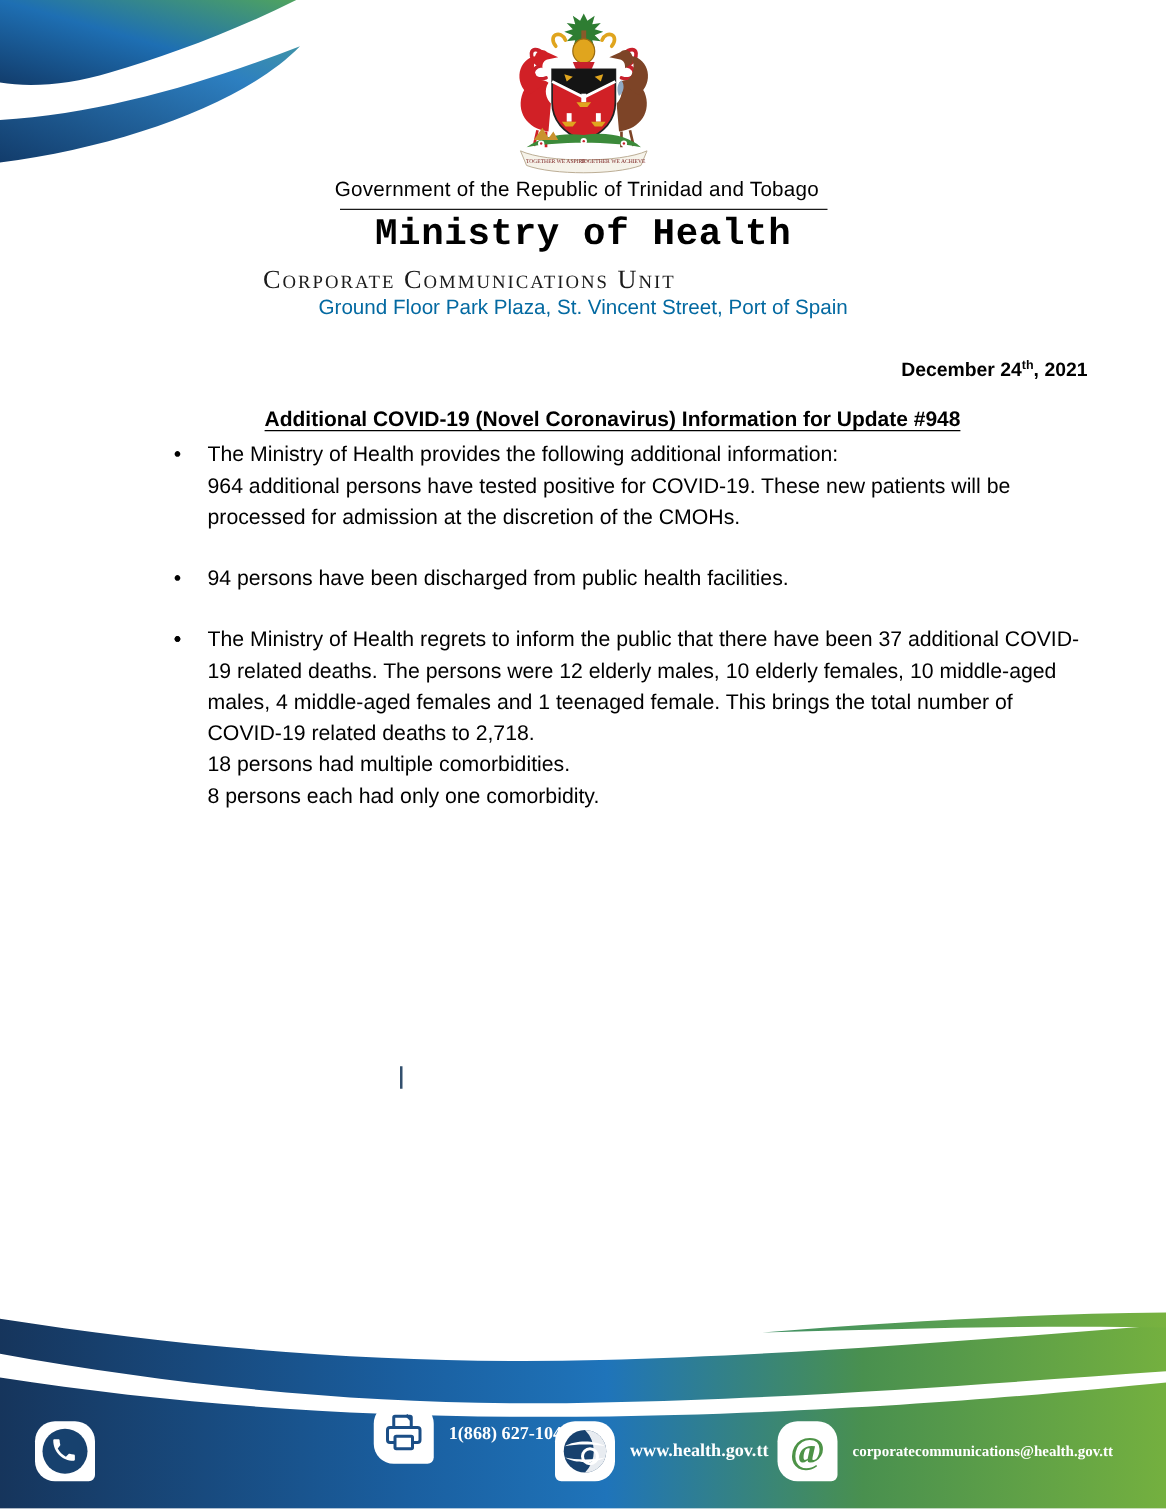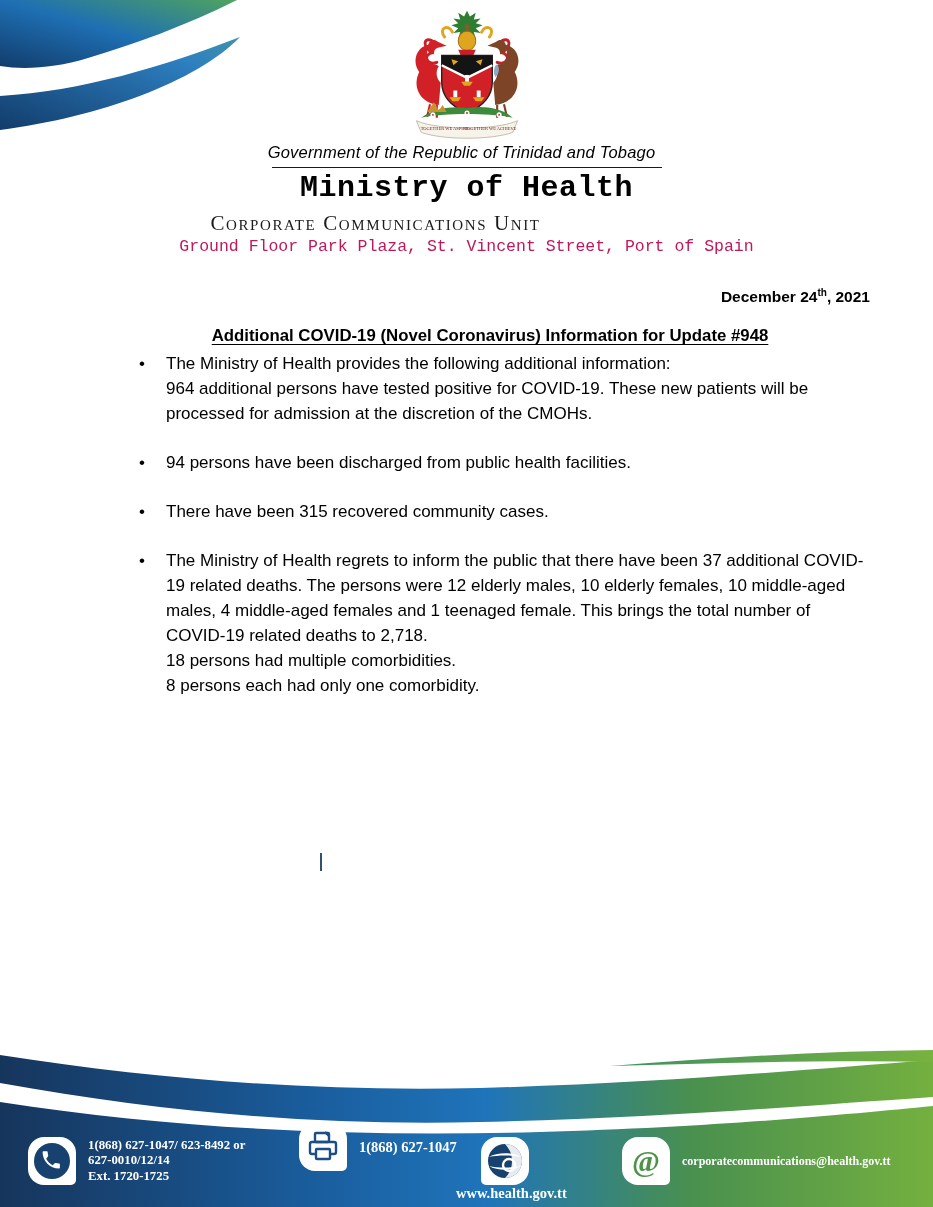--- a/index.html
+++ b/index.html
@@ -7,28 +7,28 @@
     position:relative;width:933px;height:1207px;margin:0 auto;
     background:#ffffff;overflow:hidden;
     font-family:"Liberation Sans",sans-serif;color:#000;
   }
   svg{display:block;}
   
   .top-wave{position:absolute;top:0;left:0;width:933px;height:200px;pointer-events:none;}
   
   .header{position:absolute;top:0;left:0;width:933px;text-align:center;}
   .emblem{position:absolute;top:6px;left:50%;transform:translateX(-50%);width:146px;height:134px;}
-  .gov-line{position:absolute;top:143px;left:0;width:923px;font-size:16.5px;letter-spacing:.2px;font-style:italic;}
+  .gov-line{position:absolute;top:143px;left:0;width:923px;font-size:16.5px;letter-spacing:.2px;}
   .header-rule{position:absolute;top:167px;left:272px;width:390px;border-top:1.6px solid #1a1a1a;}
   .ministry{position:absolute;top:171px;left:0;width:933px;
     font-family:Liberation Mono, monospace;font-weight:bold;font-size:30px;letter-spacing:.5px;}
   .unit{position:absolute;top:211px;left:0;width:751px;
     font-family:"Liberation Serif",serif;font-variant:small-caps;font-size:21px;letter-spacing:1.6px;color:#1b1b1b;}
   .address{position:absolute;top:237px;left:0;width:933px;
-    font-family:Liberation Mono, monospace;font-size:16.5px;color:#be185d;}
+    font-family:Liberation Sans, sans-serif;font-size:16.5px;color:#0369a1;}
   
   .date-line{position:absolute;top:287px;right:63px;font-size:15.5px;font-weight:bold;}
   .date-line sup{font-size:10px;vertical-align:super;}
   .doc-title{position:absolute;top:326px;left:100px;width:780px;text-align:center;
     font-size:16.8px;font-weight:bold;text-decoration:underline;text-underline-offset:3px;}
   ul.bullets{position:absolute;top:351px;left:166px;width:702px;margin:0;padding:0;list-style:none;}
   ul.bullets li{position:relative;margin:0 0 24px 0;font-size:17px;line-height:25px;}
   ul.bullets li::before{content:"•";position:absolute;left:-27px;top:0;font-size:17px;}
   .text-caret{position:absolute;left:320px;top:853px;width:2px;height:18px;background:#33506e;}
   
@@ -147,21 +147,20 @@
 
   <ul class="bullets">
     <li>
       <div>The Ministry of Health provides the following additional information:</div>
       <div>964 additional persons have tested positive for COVID-19. These new patients will be processed for admission at the discretion of the CMOHs.</div>
     </li>
     <li>
       <div>94 persons have been discharged from public health facilities.</div>
     </li>
     <li>
-      <div>There have been 315 recovered community cases.</div>
     </li>
     <li>
       <div>The Ministry of Health regrets to inform the public that there have been 37 additional COVID-19 related deaths. The persons were 12 elderly males, 10 elderly females, 10 middle-aged males, 4 middle-aged females and 1 teenaged female. This brings the total number of COVID-19 related deaths to 2,718.</div>
       <div>18 persons had multiple comorbidities.</div>
       <div>8 persons each had only one comorbidity.</div>
     </li>
   </ul>
 
   <div class="text-caret"></div>
 
@@ -189,40 +188,35 @@
 
   <div class="footer">
 
     <div class="contact" style="left:28px;top:97px;">
       <div class="blob br">
         <svg width="40" height="40" viewBox="0 0 40 40">
           <circle cx="20" cy="20" r="18" fill="#17416e"></circle>
           <path d="M14.2 17.8c1.4 2.8 3.7 5.1 6.5 6.5l2-2c.3-.3.7-.4 1-.3 1 .3 2.1.5 3.2.5 .5 0 1 .4 1 1v3.1c0 .5-.4 1-1 1 -9 0-16.3-7.3-16.3-16.3 0-.6.4-1 1-1h3.1c.6 0 1 .4 1 1 0 1.1.2 2.2.5 3.2 .1.3 0 .7-.3 1l-1.7 2.3z" fill="#ffffff"></path>
         </svg>
       </div>
-      <div class="c-text small">
-        <div>1(868) 627-1047/ 623-8492 or</div>
-        <div>627-0010/12/14</div>
-        <div>Ext. 1720-1725</div>
-      </div>
     </div>
 
     <div class="contact" style="left:268px;top:83px;padding-left:31px;">
       <div class="blob br">
         <svg width="38" height="38" viewBox="0 0 38 38" fill="none" stroke="#1b4e86" stroke-width="2.4">
           <rect x="11" y="5" width="14" height="9" rx="1"></rect>
           <path d="M25 8 l-4 -4"></path>
           <rect x="6" y="14" width="26" height="12" rx="2"></rect>
           <rect x="12" y="21" width="14" height="10" rx="1" fill="#fff"></rect>
         </svg>
       </div>
       <div class="c-text big">1(868) 627-1047</div>
     </div>
 
-    <div class="contact" style="left:444px;top:97px;flex-direction:column;">
+    <div class="contact" style="left:444px;top:97px;">
       <div class="blob bl">
         <svg width="40" height="40" viewBox="0 0 40 40">
           <circle cx="20" cy="20" r="17" fill="#17416e"></circle>
           <path d="M20 3 a17 17 0 0 1 0 34 a24 24 0 0 0 0 -34 z" fill="#ffffff" opacity="0.9"></path>
           <path d="M4 16 c8 -5 24 -5 32 0 c-8 -2 -24 -2 -32 0 z" fill="#ffffff"></path>
           <path d="M4 25 c8 5 24 5 32 0 c-8 2 -24 2 -32 0 z" fill="#ffffff"></path>
           <circle cx="24" cy="24" r="6" fill="none" stroke="#ffffff" stroke-width="2.4"></circle>
         </svg>
       </div>
       <div class="c-text big">www.health.gov.tt</div>

